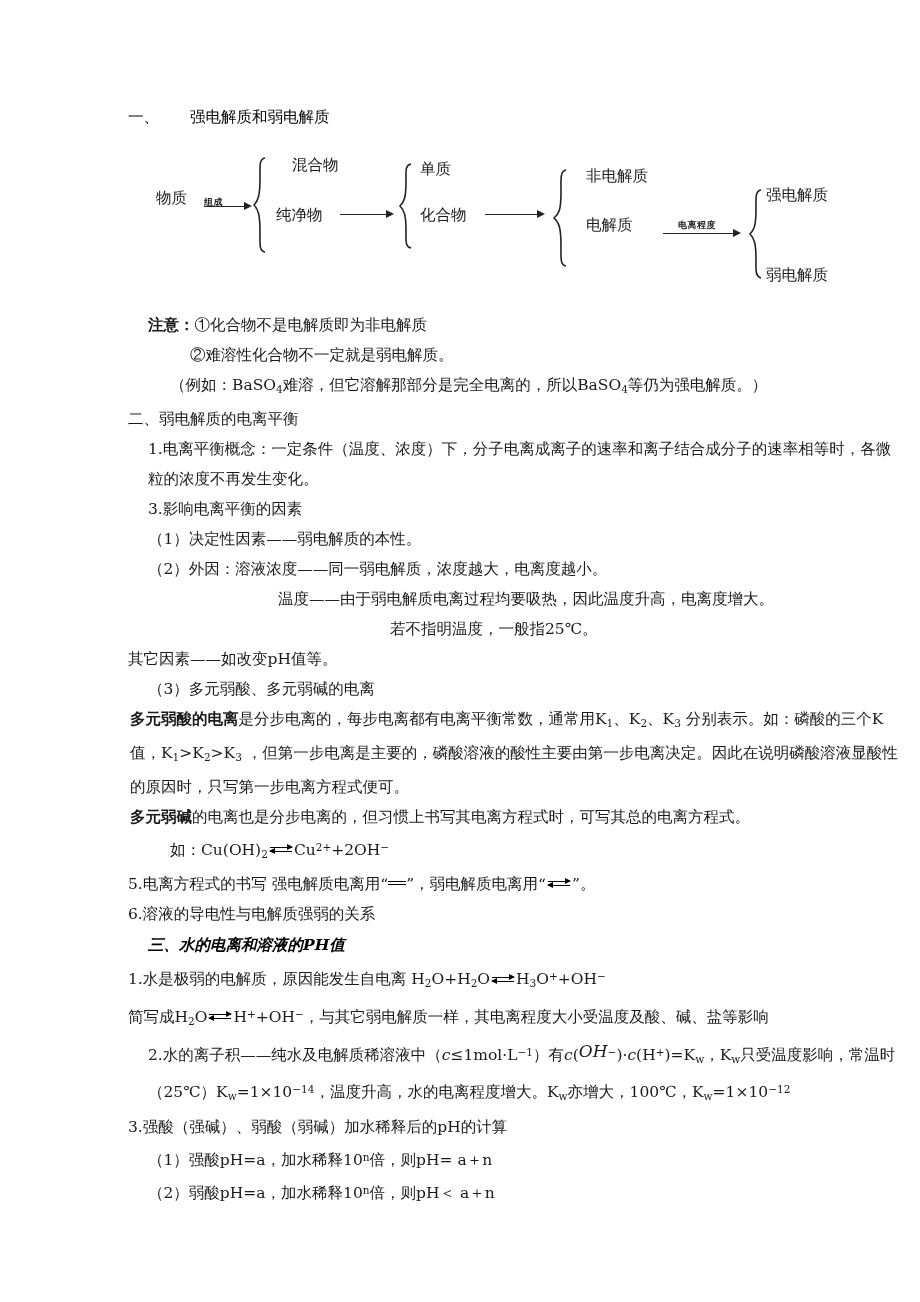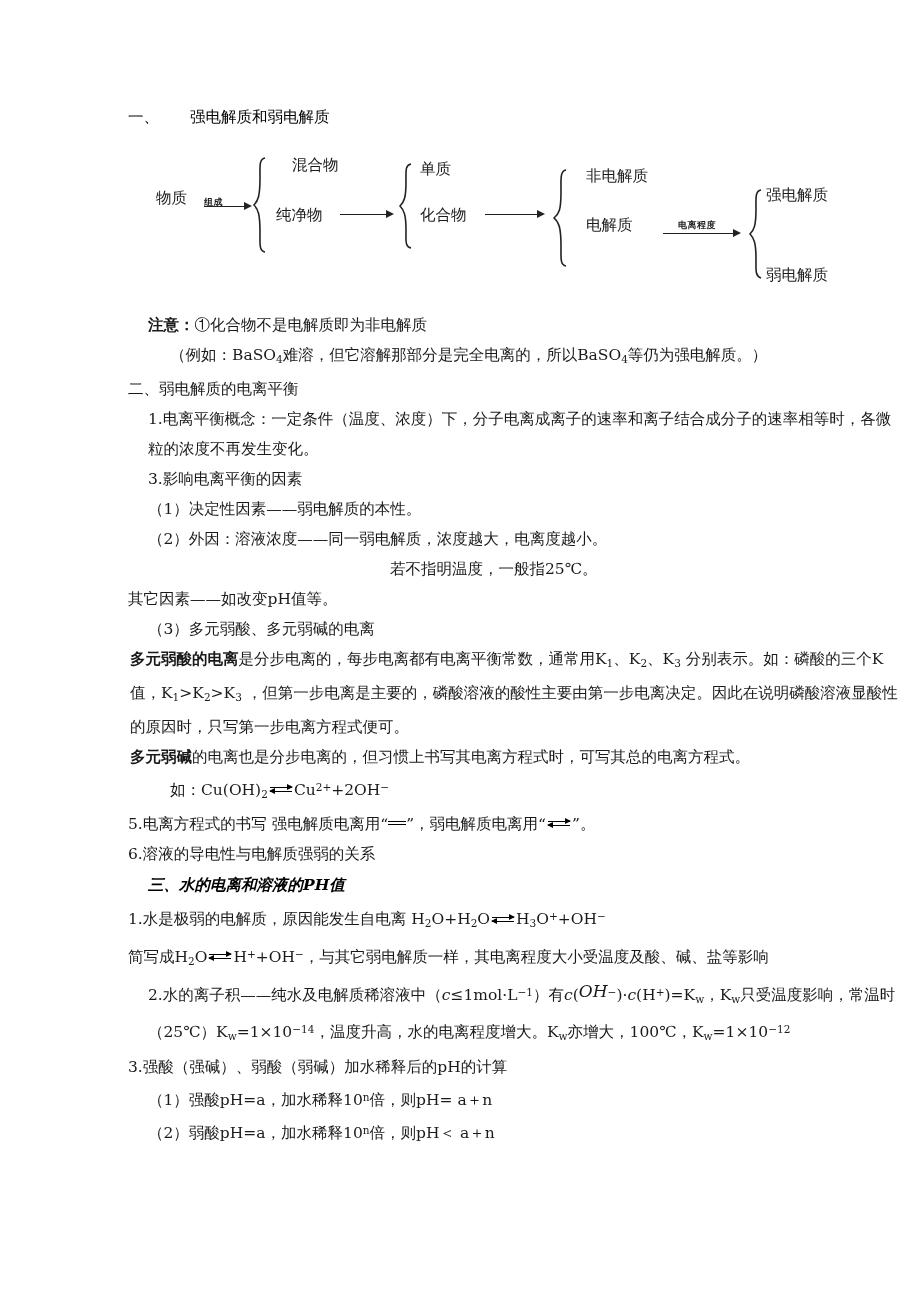--- a/index.html
+++ b/index.html
@@ -202,31 +202,35 @@
     <svg class="brace-svg" style="left:620px; top:54px;" width="16" height="92" viewBox="0 0 16 92">
       <path d="M13 2 C7 3 8 10 8 21 C8 38 6 42 2 46 C6 50 8 55 8 71 C8 82 7 88 13 90" fill="none" stroke="#222" stroke-width="1.6"></path>
     </svg>
     <span class="dg-txt" style="left:638px; top:52px;">强电解质</span>
     <span class="dg-txt" style="left:638px; top:132px;">弱电解质</span>
   </div>
 
   <div class="line ind1" style="margin-top:2px;">
     <span class="b">注意：</span><span>①化合物不是电解质即为非电解质</span>
   </div>
+  <div class="line ind3">
+    <span>②难溶性化合物不一定就是弱电解质。</span>
+  </div>
   <div class="wrapline ind2">
     <span>（例如：BaSO</span><sub>4</sub><span>难溶，但它溶解那部分是完全电离的，所以BaSO</span><sub>4</sub><span>等仍为强电解质。）</span>
   </div>
 
   <div class="line">二、弱电解质的电离平衡</div>
 
   <div class="wrapline ind1" style="padding-right:18px;">1.电离平衡概念：一定条件（温度、浓度）下，分子电离成离子的速率和离子结合成分子的速率相等时，各微粒的浓度不再发生变化。</div>
 
   <div class="line ind1">3.影响电离平衡的因素</div>
   <div class="line ind1">（1）决定性因素——弱电解质的本性。</div>
   <div class="line ind1">（2）外因：溶液浓度——同一弱电解质，浓度越大，电离度越小。</div>
+  <div class="line ind-h">温度——由于弱电解质电离过程均要吸热，因此温度升高，电离度增大。</div>
   <div class="line ind-h2">若不指明温度，一般指25℃。</div>
   <div class="line">其它因素——如改变pH值等。</div>
   <div class="line ind1">（3）多元弱酸、多元弱碱的电离</div>
 
   <div class="wrapline" style="padding-left:2px; padding-right:12px;">
     <span class="b">多元弱酸的电离</span><span>是分步电离的，每步电离都有电离平衡常数，通常用K</span><sub>1</sub><span>、K</span><sub>2</sub><span>、K</span><sub>3</sub><span> 分别表示。如：磷酸的三个K值，K</span><sub>1</sub><span>&gt;K</span><sub>2</sub><span>&gt;K</span><sub>3</sub><span> ，但第一步电离是主要的，磷酸溶液的酸性主要由第一步电离决定。因此在说明磷酸溶液显酸性的原因时，只写第一步电离方程式便可。</span>
   </div>
 
   <div class="wrapline" style="padding-left:2px; padding-right:6px;">
     <span class="b">多元弱碱</span><span>的电离也是分步电离的，但习惯上书写其电离方程式时，可写其总的电离方程式。</span>

